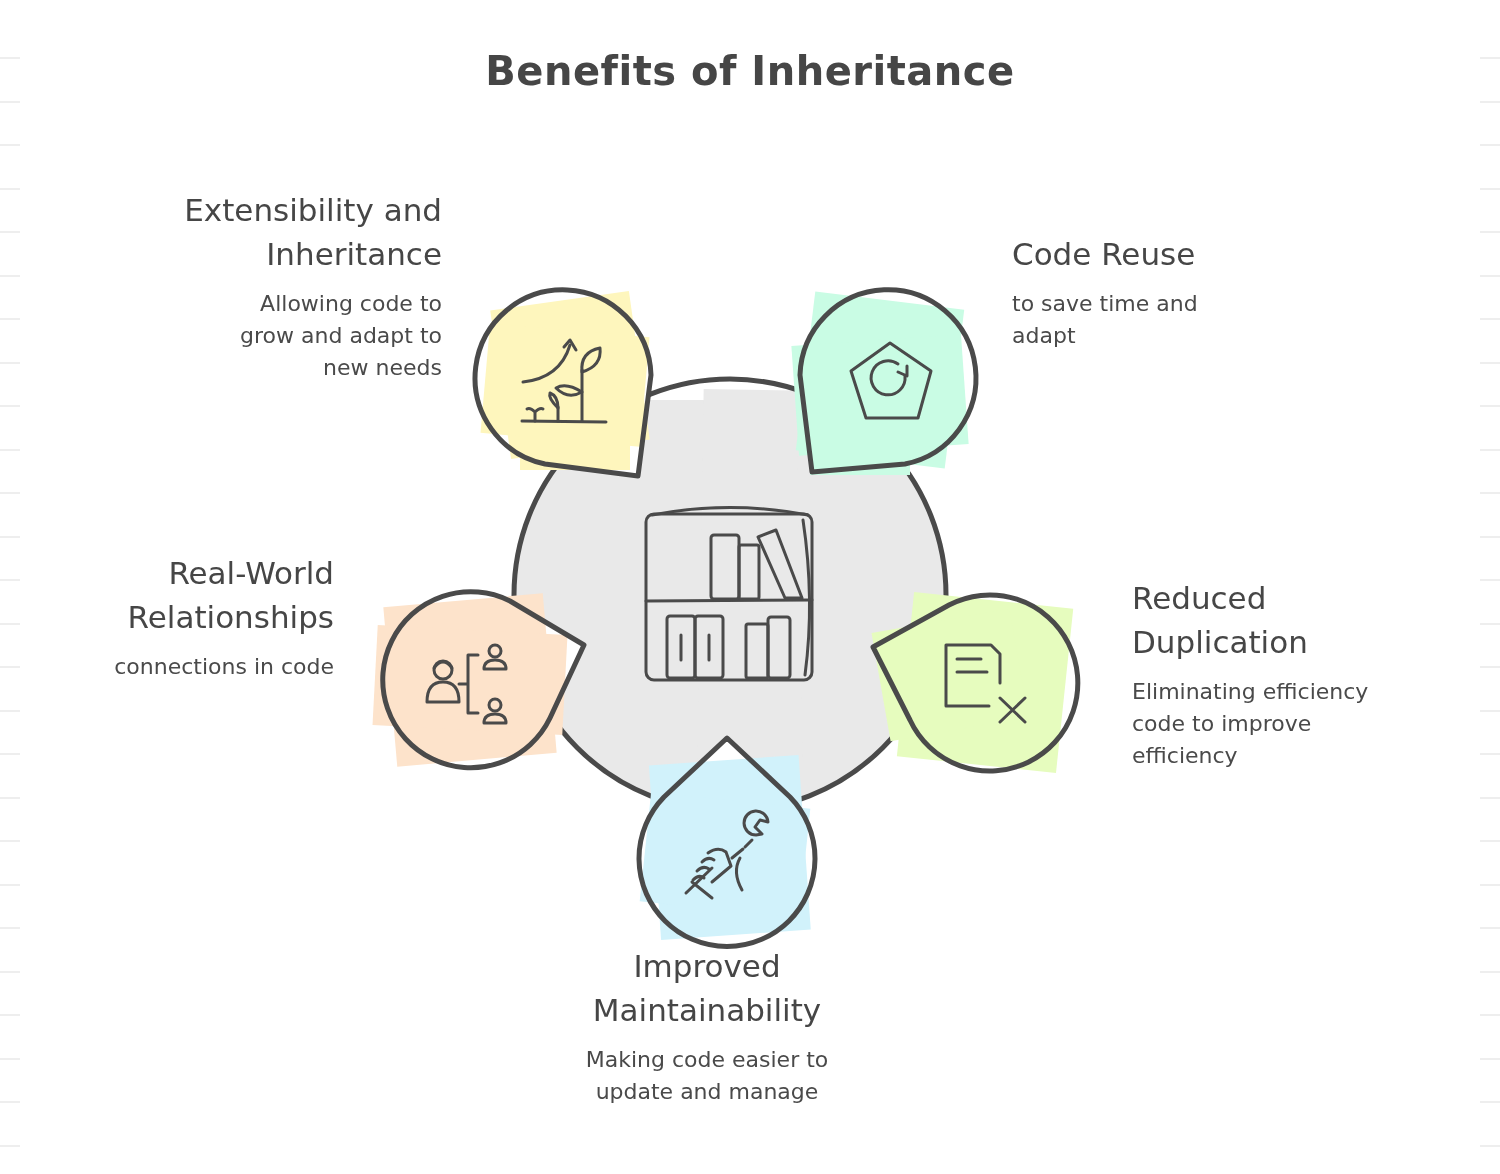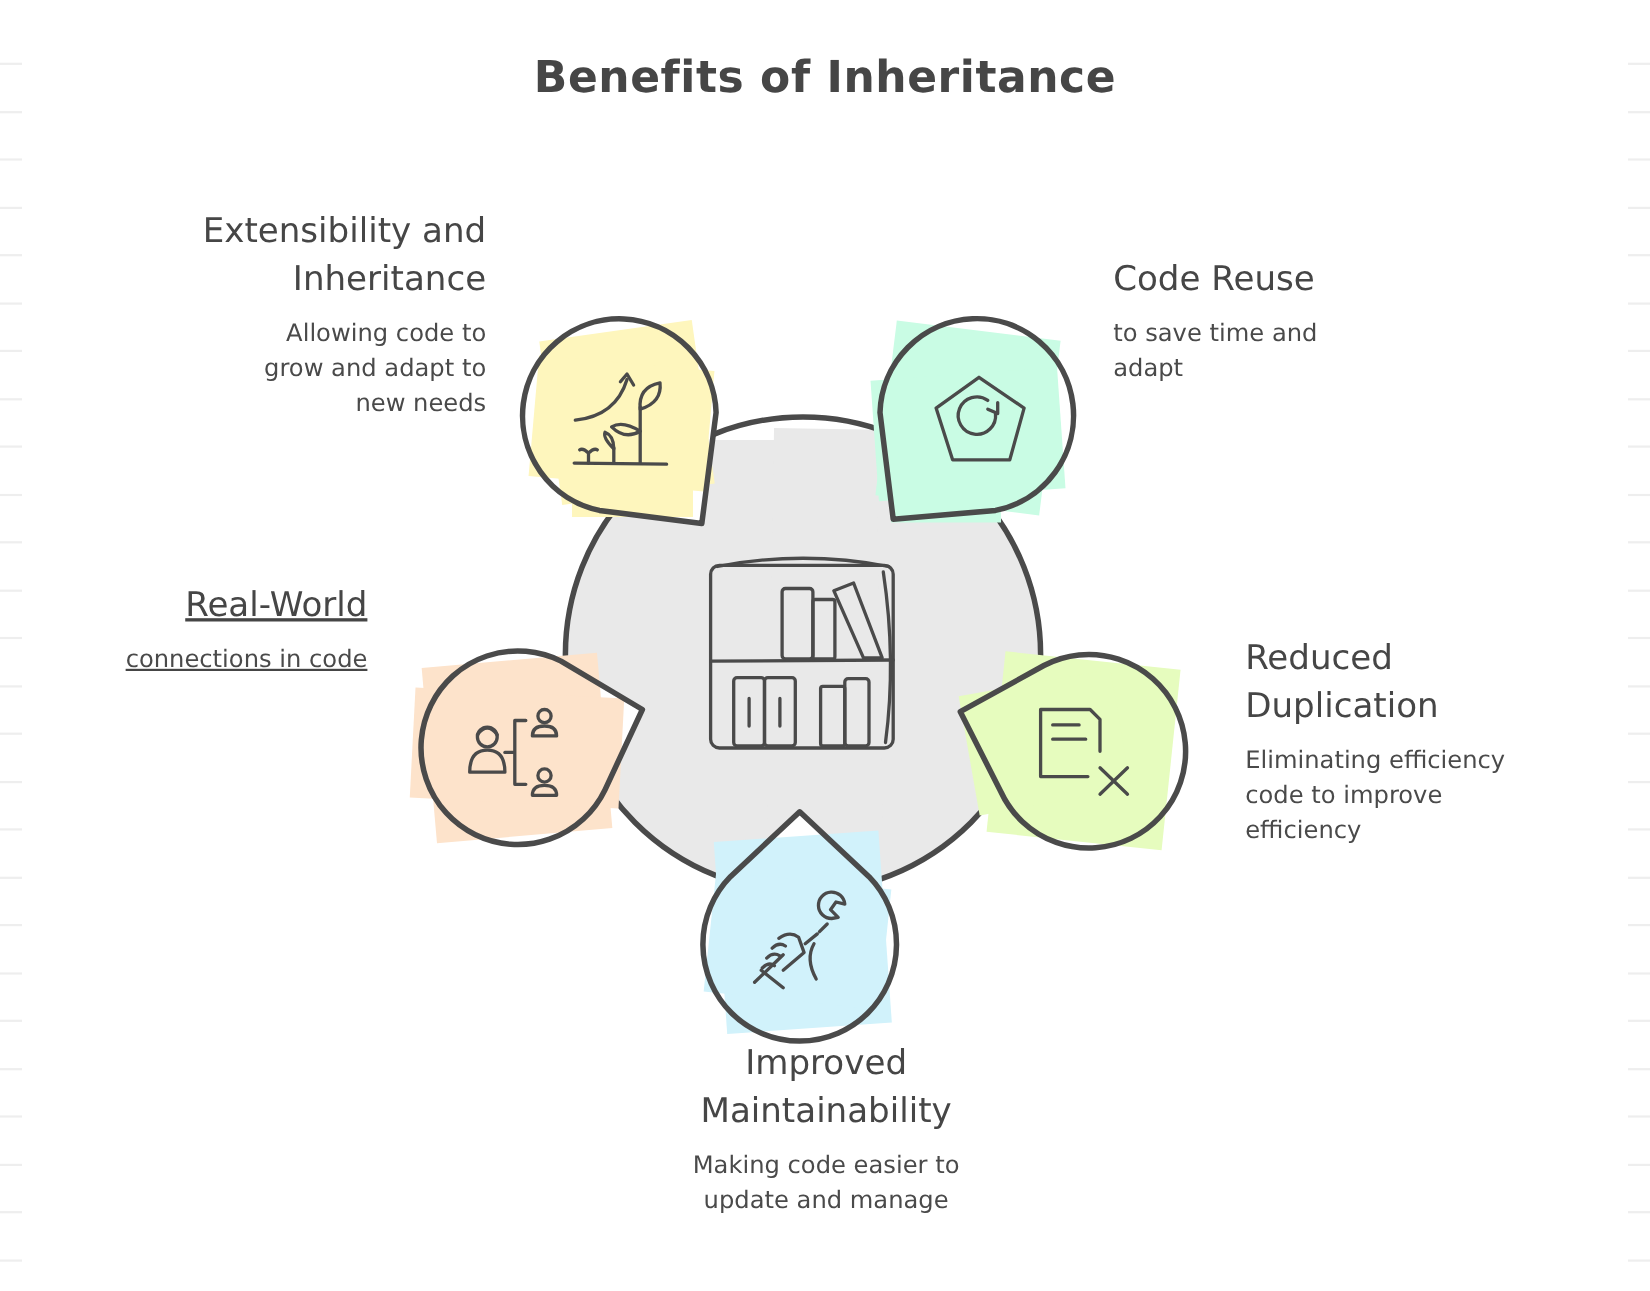--- a/index.html
+++ b/index.html
@@ -222,42 +222,43 @@
 <div class="label align-left" style="left:1012px; top:232px; width:340px;">
   <div class="heading">
     <span class="heading-line">Code Reuse</span>
   </div>
   <div class="desc">
     <span class="desc-line">to save time and</span>
     <span class="desc-line">adapt</span>
   </div>
 </div>
 
-<div class="label align-right" style="left:20px; top:528px; width:314px;text-decoration:underline;">
+<div class="label align-right" style="left:20px; top:551px; width:314px;">
   <div class="heading">
     <span class="heading-line">Real-World</span>
+    <span class="heading-line">Relationships</span>
   </div>
   <div class="desc">
     <span class="desc-line">connections in code</span>
   </div>
 </div>
 
 <div class="label align-left" style="left:1120px; top:576px; width:360px;margin-left:12px;">
   <div class="heading">
     <span class="heading-line">Reduced</span>
     <span class="heading-line">Duplication</span>
   </div>
   <div class="desc">
     <span class="desc-line">Eliminating efficiency</span>
     <span class="desc-line">code to improve</span>
     <span class="desc-line">efficiency</span>
   </div>
 </div>
 
-<div class="label align-center" style="left:551px; top:944px; width:400px;">
+<div class="label align-center" style="left:507px; top:944px; width:400px;">
   <div class="heading">
     <span class="heading-line">Improved</span>
     <span class="heading-line">Maintainability</span>
   </div>
   <div class="desc">
     <span class="desc-line">Making code easier to</span>
     <span class="desc-line">update and manage</span>
   </div>
 </div>
 

